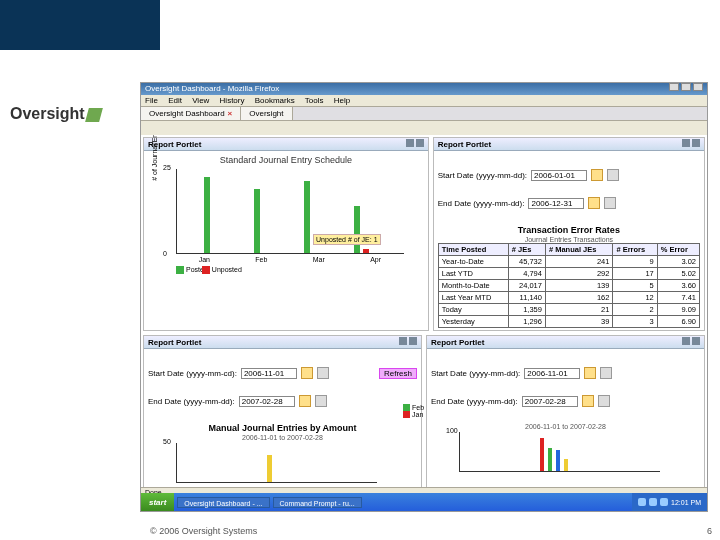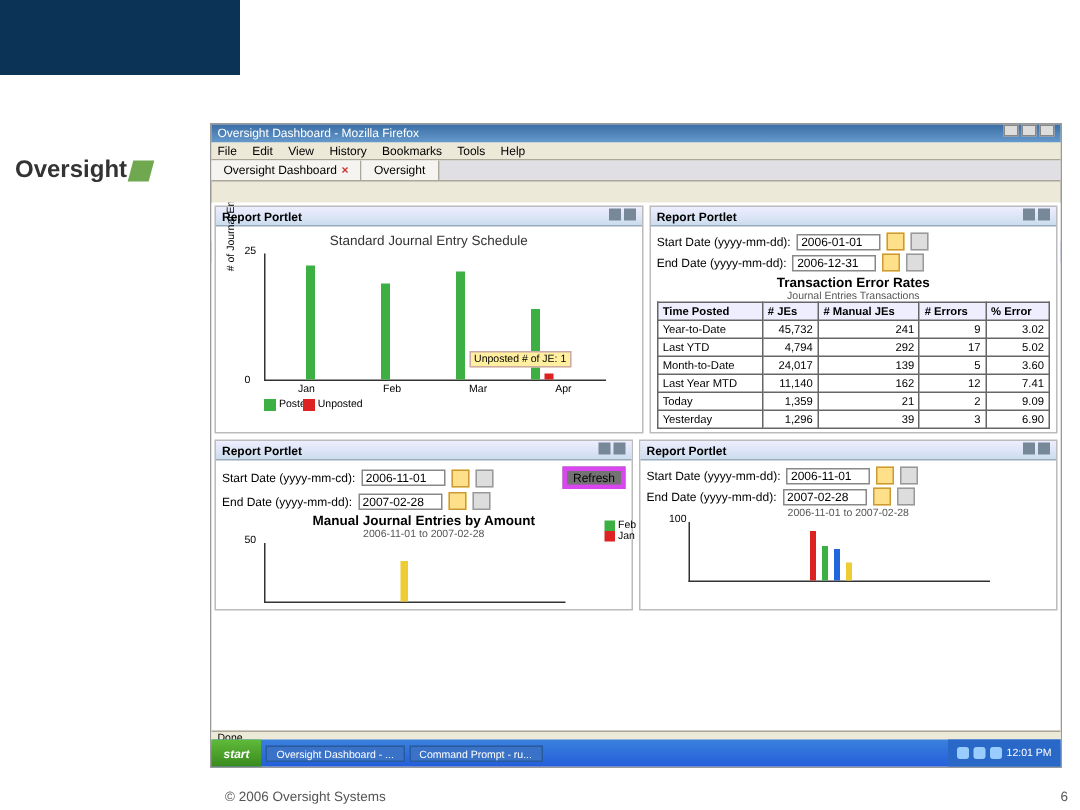--- a/index.html
+++ b/index.html
@@ -36,25 +36,25 @@
   .bar.r{ background:#d22;}
   .bar.b{ background:#26d;}
   .bar.y{ background:#ec3;}
   .xlabels{ display:flex; justify-content:space-around; font-size:7px; margin:0 20px 0 28px;}
   .legend{ font-size:7px; margin:3px 0 2px 28px;}
   .legend span{ display:inline-block; width:8px; height:8px; margin-right:2px; vertical-align:middle;}
   .legend-vert{ font-size:7px; position:absolute; right:2px; top:40%;}
   .legend-vert div{ display:flex; align-items:center; gap:2px;}
   .legend-vert span{ display:inline-block; width:7px; height:7px;}
   .callout{ position:absolute; background:#ffef9e; border:1px solid #caa; font-size:7px; padding:1px 2px;}
-  .date-row{ display:flex; align-items:center; gap:4px; font-size:8px; margin:2px 0;}
+  .date-row{ display:flex; align-items:center; gap:4px; font-size:8px; margin:16px 0;}
   .date-row input{ font-size:8px; width:56px; height:11px; border:1px solid #888; padding:0 2px;}
   .icon-btn{ display:inline-block; width:12px; height:12px; background:#ffe08a; border:1px solid #cc9933;}
   .icon-btn.grey{ background:#ddd; border-color:#999;}
-  .refresh-btn{ font-size:8px; padding:0 4px; border:3px solid #d946ef; background:#737373;}
+  .refresh-btn{ font-size:8px; padding:0 4px; border:1px solid #d946ef; background:#f0abfc;}
   .tbl{ border-collapse:collapse; font-size:7.5px; width:100%;}
   .tbl th,.tbl td{ border:1px solid #666; padding:1px 3px; text-align:left;}
   .tbl th{ background:#eef; font-weight:bold;}
   .tbl td.num{ text-align:right;}
   .taskbar{ position:absolute; left:0; right:0; bottom:0; height:18px; background:linear-gradient(#3a81dd,#245edb); display:flex; align-items:center; font-size:8px; color:#fff;}
   .start{ background:linear-gradient(#5fbb3a,#3a8a1e); padding:0 8px; height:100%; display:flex; align-items:center; font-style:italic; font-weight:bold;}
   .task-item{ background:#3a72c8; margin-left:3px; padding:0 6px; height:11px; line-height:11px; border:1px solid #285a9e; font-size:7px;}
   .tray{ margin-left:auto; background:#2a68c8; padding:0 6px; height:100%; display:flex; align-items:center; gap:3px; font-size:7px;}
   .tray svg, .tray i{ width:8px; height:8px; display:inline-block; background:#9cf; border-radius:2px;}
   .statusbar{ position:absolute; bottom:14px; left:0; right:0; height:10px; background:#ece9d8; border-top:1px solid #aca899; font-size:7px; padding:0 4px; line-height:10px;}

